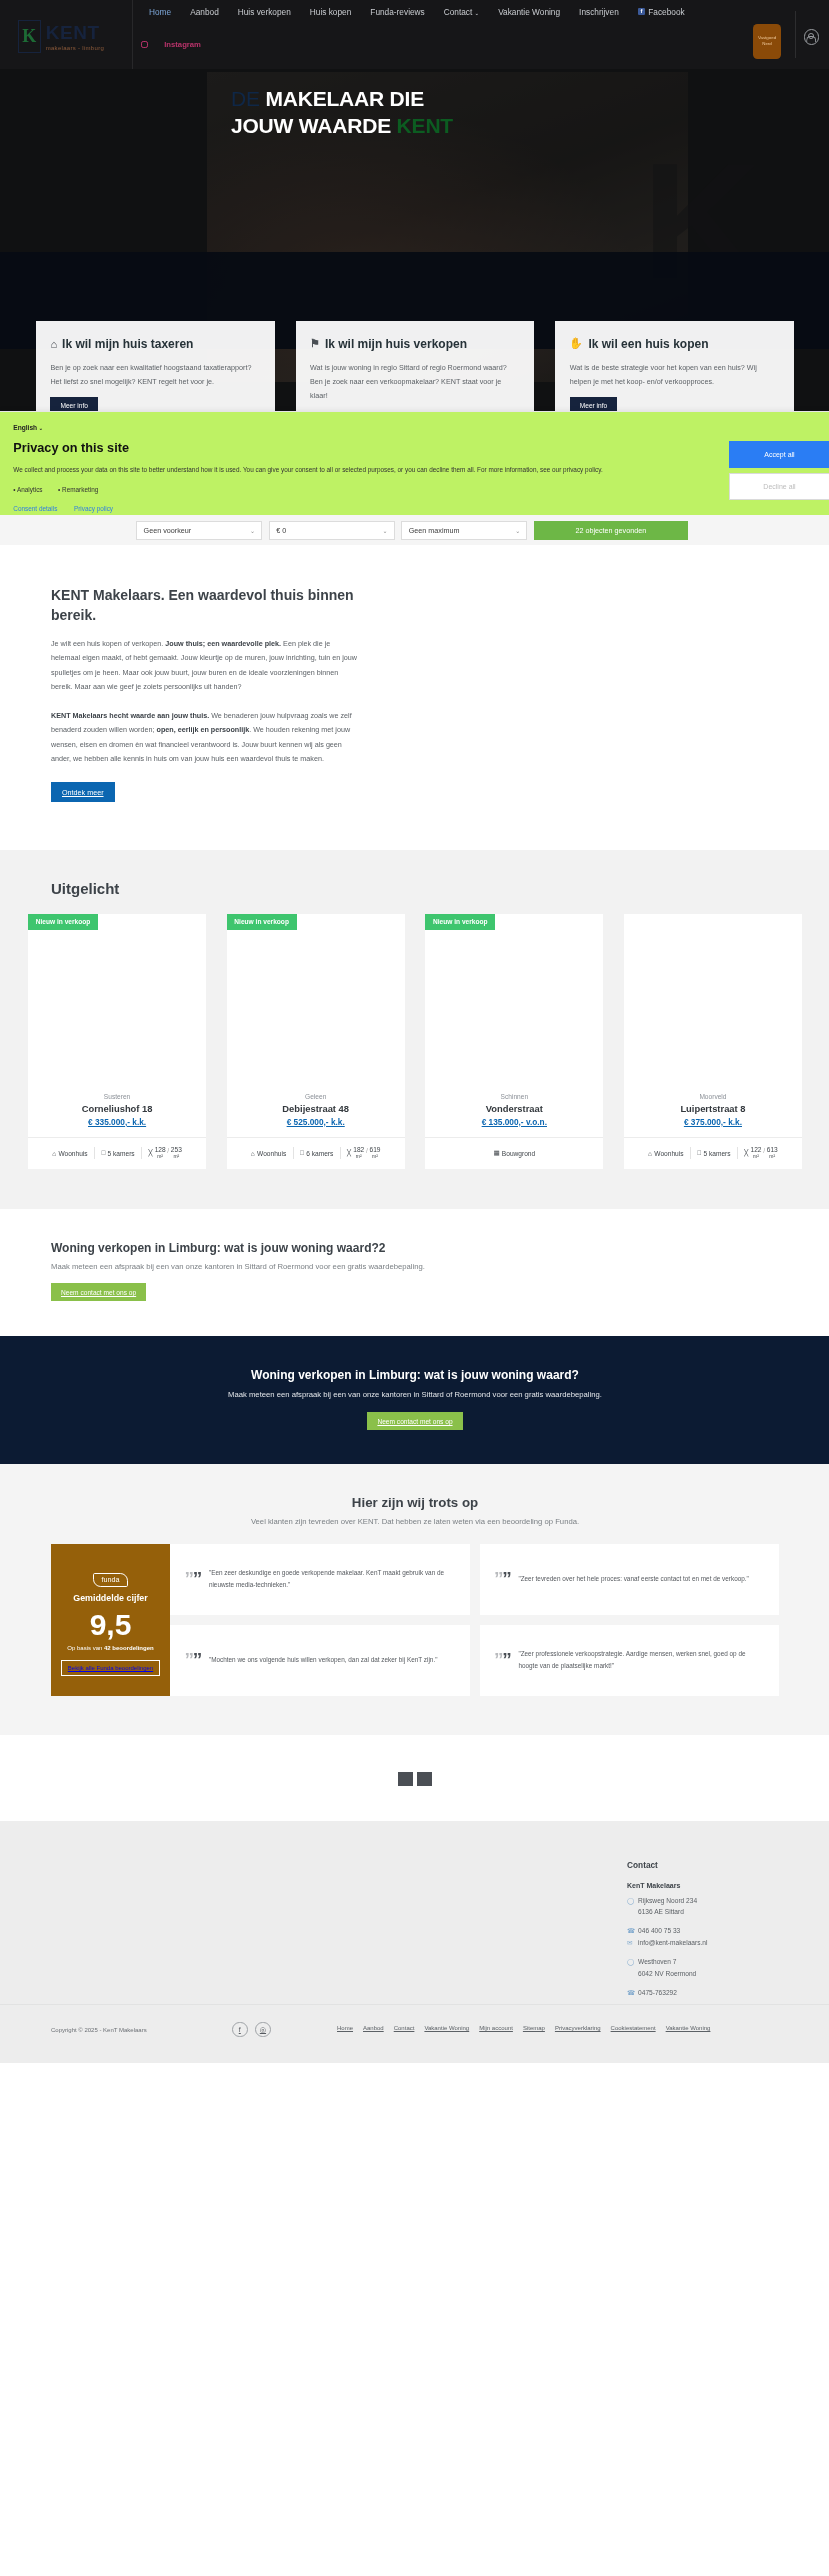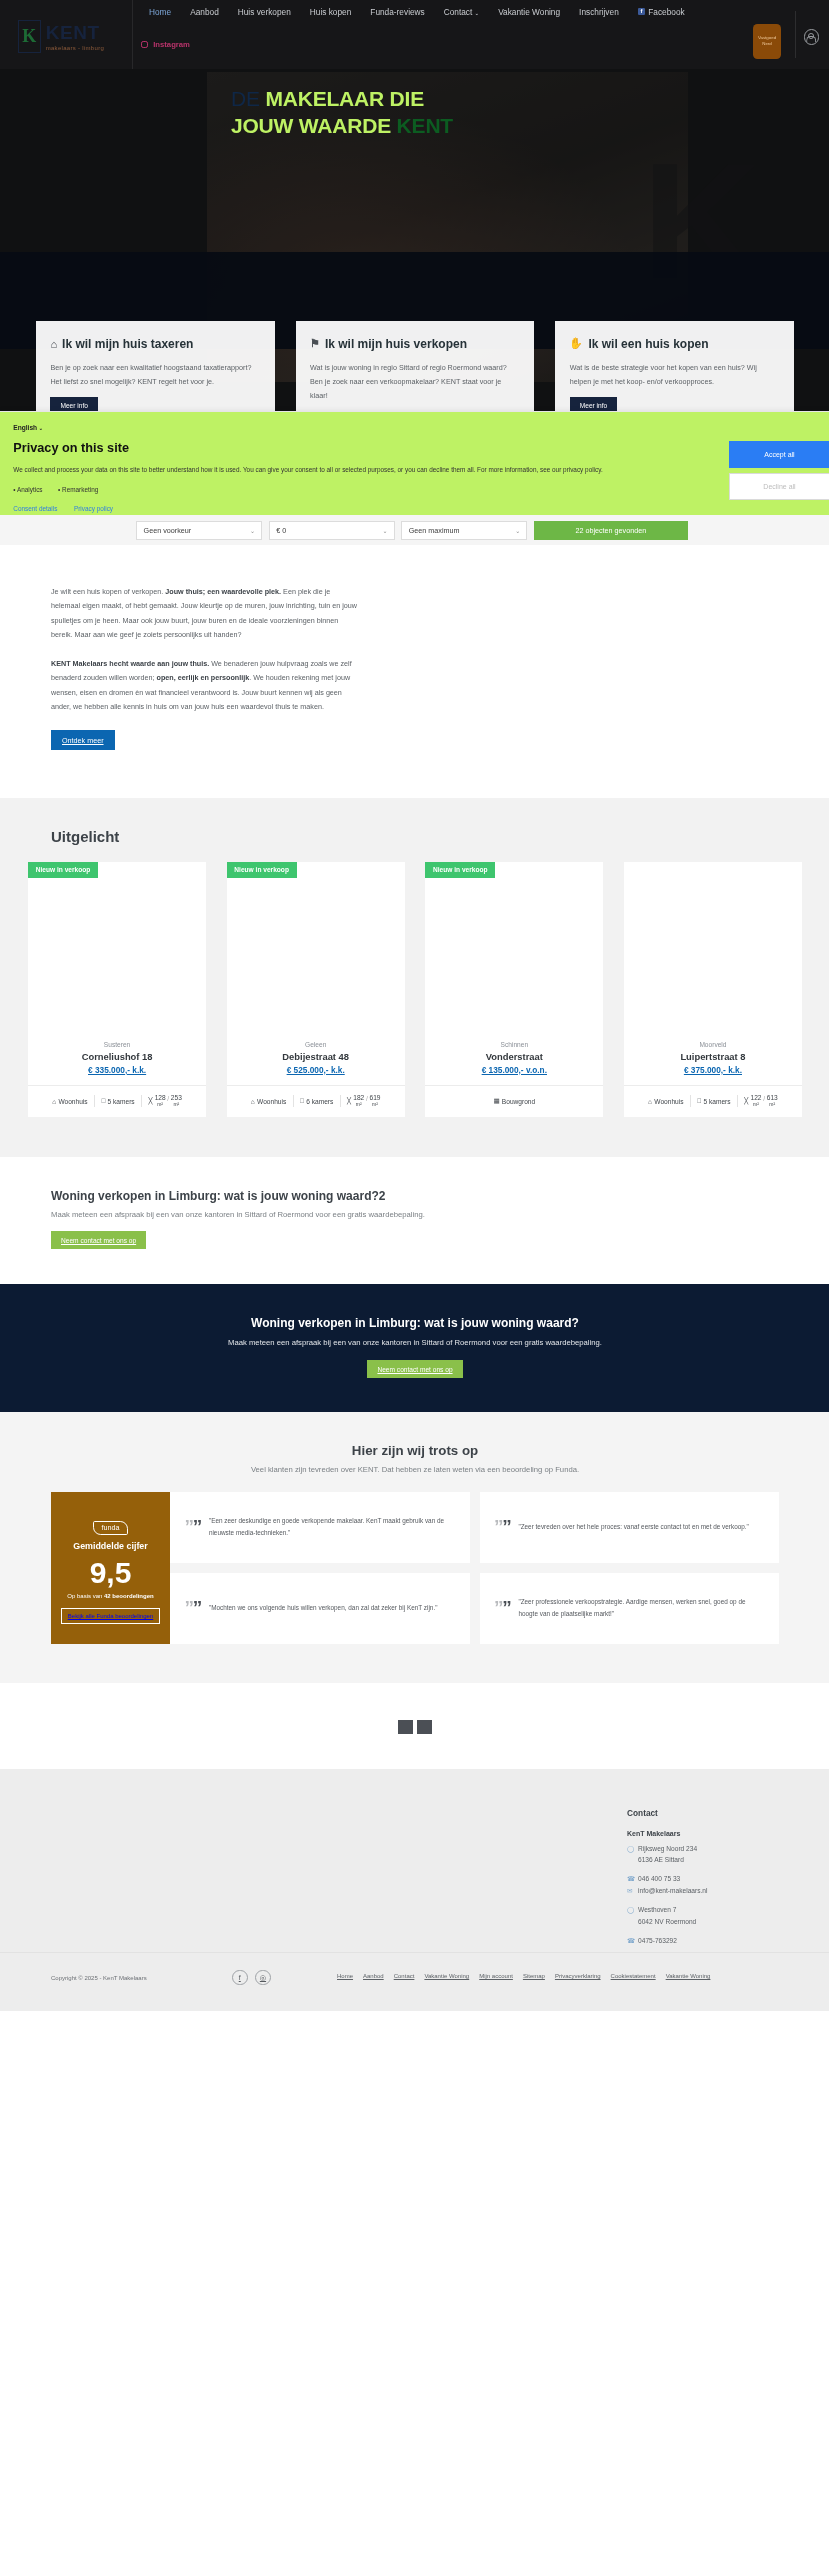--- a/index.html
+++ b/index.html
@@ -39,38 +39,38 @@
   .nav-links a.active { color:#7da7d9; }
   .nav-caret { font-size:5.5px; margin-left:2.2px; }
   .nav-fb { display:flex; align-items:center; gap:2.8px; }
   .fb-box { width:7.7px; height:7.7px; background:#3b5998; border-radius:1.1px; color:#fff; font-size:6px; font-weight:700; text-align:center; line-height:7.7px; }
   .brand { position:absolute; left:17.7px; top:20px; display:flex; align-items:flex-start; gap:5px; }
   .brand-mark { width:23px; height:33px; border:1.7px solid #16233d; display:flex; align-items:center; justify-content:center; }
   .brand-mark span { color:#1d6b35; font-size:18px; font-weight:700; font-family:"Liberation Serif", serif; }
   .brand-txt { padding-top:3.3px; }
   .brand-name { color:#16233d; font-size:19px; font-weight:700; letter-spacing:0.6px; line-height:19px; }
   .brand-sub { color:#8c5a3a; font-size:6px; letter-spacing:0.3px; margin-top:2.8px; }
-  .insta { position:absolute; left:141px; top:40px; display:flex; align-items:center; gap:5px; }
+  .insta { position:absolute; left:141px; top:40px; display:flex; align-items:center; gap:16px; }
   .insta-ico { width:7.2px; height:7.2px; border:1.1px solid #b8336a; border-radius:2.2px; }
   .insta-txt { color:#b8336a; font-size:7.7px; font-weight:600; }
   .vast-badge {
     position:absolute; right:49px; top:24px; width:28px; height:35px; border-radius:4.4px;
     background:#8a4a08; color:#f0c99a; font-size:4.4px; text-align:center; padding-top:11px; line-height:6px;
   }
   .account-ico { position:absolute; right:11px; top:29px; width:15.5px; height:15.5px; border:1.1px solid #9a9da1; border-radius:50%; }
   .account-ico::before { content:""; position:absolute; left:50%; top:2.8px; width:3.9px; height:3.9px; border:0.8px solid #9a9da1; border-radius:50%; transform:translateX(-50%); }
   .account-ico::after { content:""; position:absolute; left:50%; bottom:1.7px; width:7.7px; height:4.4px; border:0.8px solid #9a9da1; border-bottom:none; border-radius:4.4px 4.4px 0 0; transform:translateX(-50%); }
   .navdiv { position:absolute; left:132px; top:0; width:0.6px; height:69px; background:rgba(255,255,255,.08); }
   .navdiv2 { position:absolute; right:34px; top:11px; width:0.6px; height:47px; background:rgba(255,255,255,.1); }
 
   
   .hero-head { position:absolute; left:231px; top:86px; z-index:5; }
   .hero-head .l1, .hero-head .l2 { font-size:21px; line-height:26.6px; letter-spacing:-0.2px; }
   .hero-head .thin { color:#0f2747; font-weight:400; }
-  .hero-head .bold { color:#bef264; font-weight:800; }
+  .hero-head .bold { color:#ffffff; font-weight:800; }
   .hero-head .green { color:#0c5c21; font-weight:800; }
 
   
   .promo-row { position:absolute; left:36px; top:321px; width:758px; display:flex; gap:21px; z-index:5; }
   .promo-card { flex:1; background:rgba(255,255,255,.94); padding:15.5px 14.4px 16.6px; }
   .promo-title { display:flex; align-items:center; gap:5px; font-size:12px; font-weight:700; color:#263238; margin-bottom:10px; }
   .promo-ico { font-size:11px; color:#4a4f55; }
   .promo-text { font-size:7.2px; line-height:14px; color:#5c6166; }
   .promo-btn { margin-top:8.9px; display:inline-block; background:#16233d; color:#fff; font-size:6.6px; padding:4.4px 10px; }
 
@@ -303,20 +303,21 @@
       <span class="ch">⌄</span>
     </div>
     <div class="sel">
       <span>Geen maximum</span>
       <span class="ch">⌄</span>
     </div>
     <button class="findbtn">22 objecten gevonden</button>
   </div>
 
   <section class="intro">
+    <h2>KENT Makelaars. Een waardevol thuis binnen bereik.</h2>
     <p>
       <span>Je wilt een huis kopen of verkopen. </span><b>Jouw thuis; een waardevolle plek.</b><span> Een plek die je helemaal eigen maakt, of hebt gemaakt. Jouw kleurtje op de muren, jouw inrichting, tuin en jouw spulletjes om je heen. Maar ook jouw buurt, jouw buren en de ideale voorzieningen binnen bereik. Maar aan wie geef je zoiets persoonlijks uit handen?</span>
     </p>
     <p>
       <b>KENT Makelaars hecht waarde aan jouw thuis.</b><span> We benaderen jouw hulpvraag zoals we zelf benaderd zouden willen worden; </span><b>open, eerlijk en persoonlijk</b><span>. We houden rekening met jouw wensen, eisen en dromen èn wat financieel verantwoord is. Jouw buurt kennen wij als geen ander, we hebben alle kennis in huis om van jouw huis een waardevol thuis te maken.</span>
     </p>
     <a class="btn" href="#">Ontdek meer</a>
   </section>
 
   <section class="uitg">

